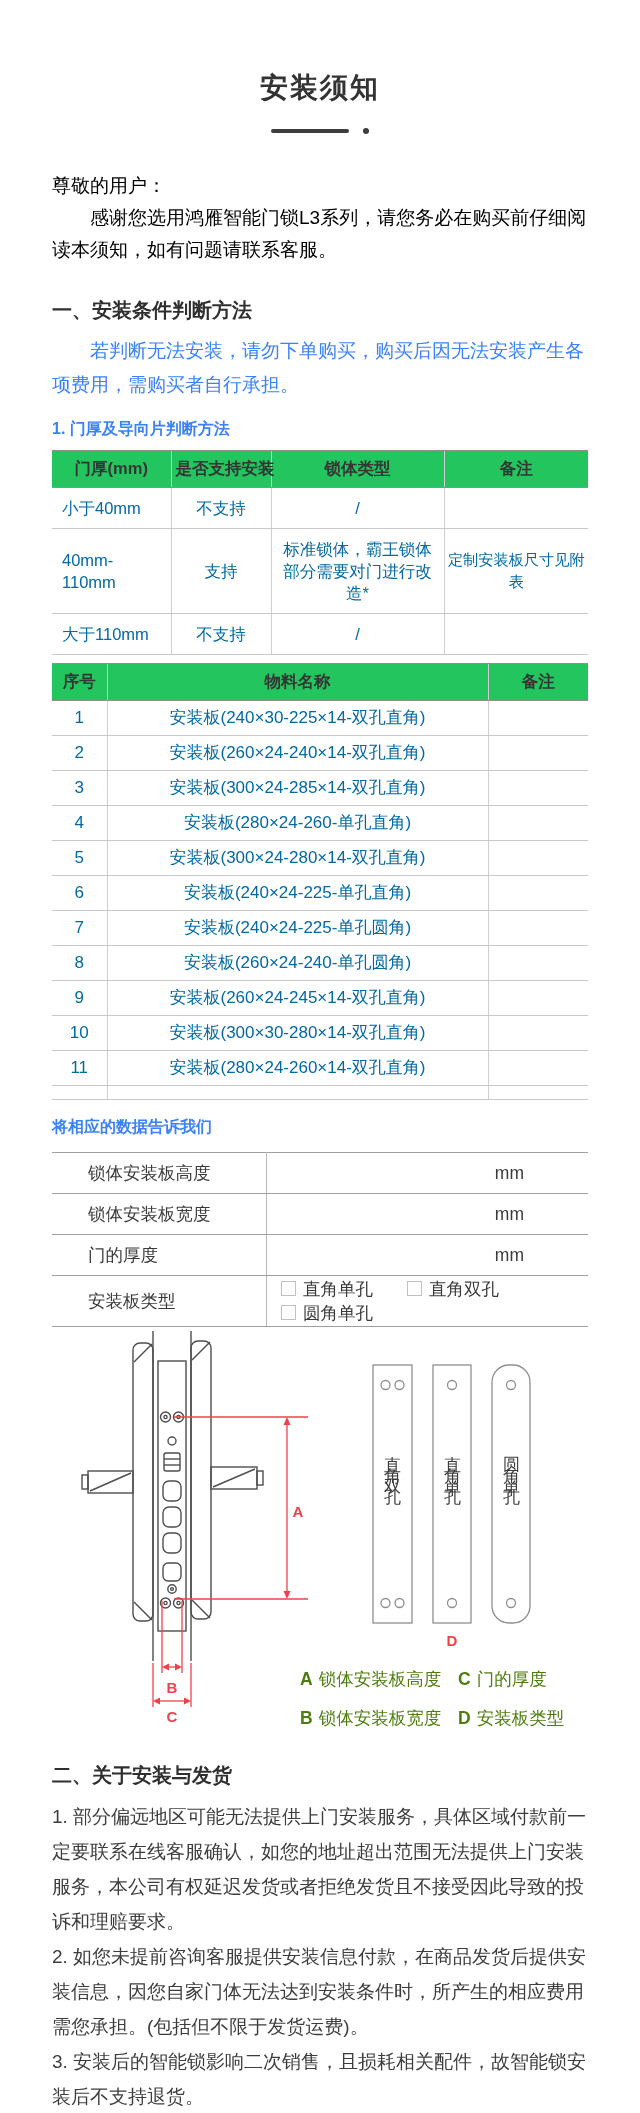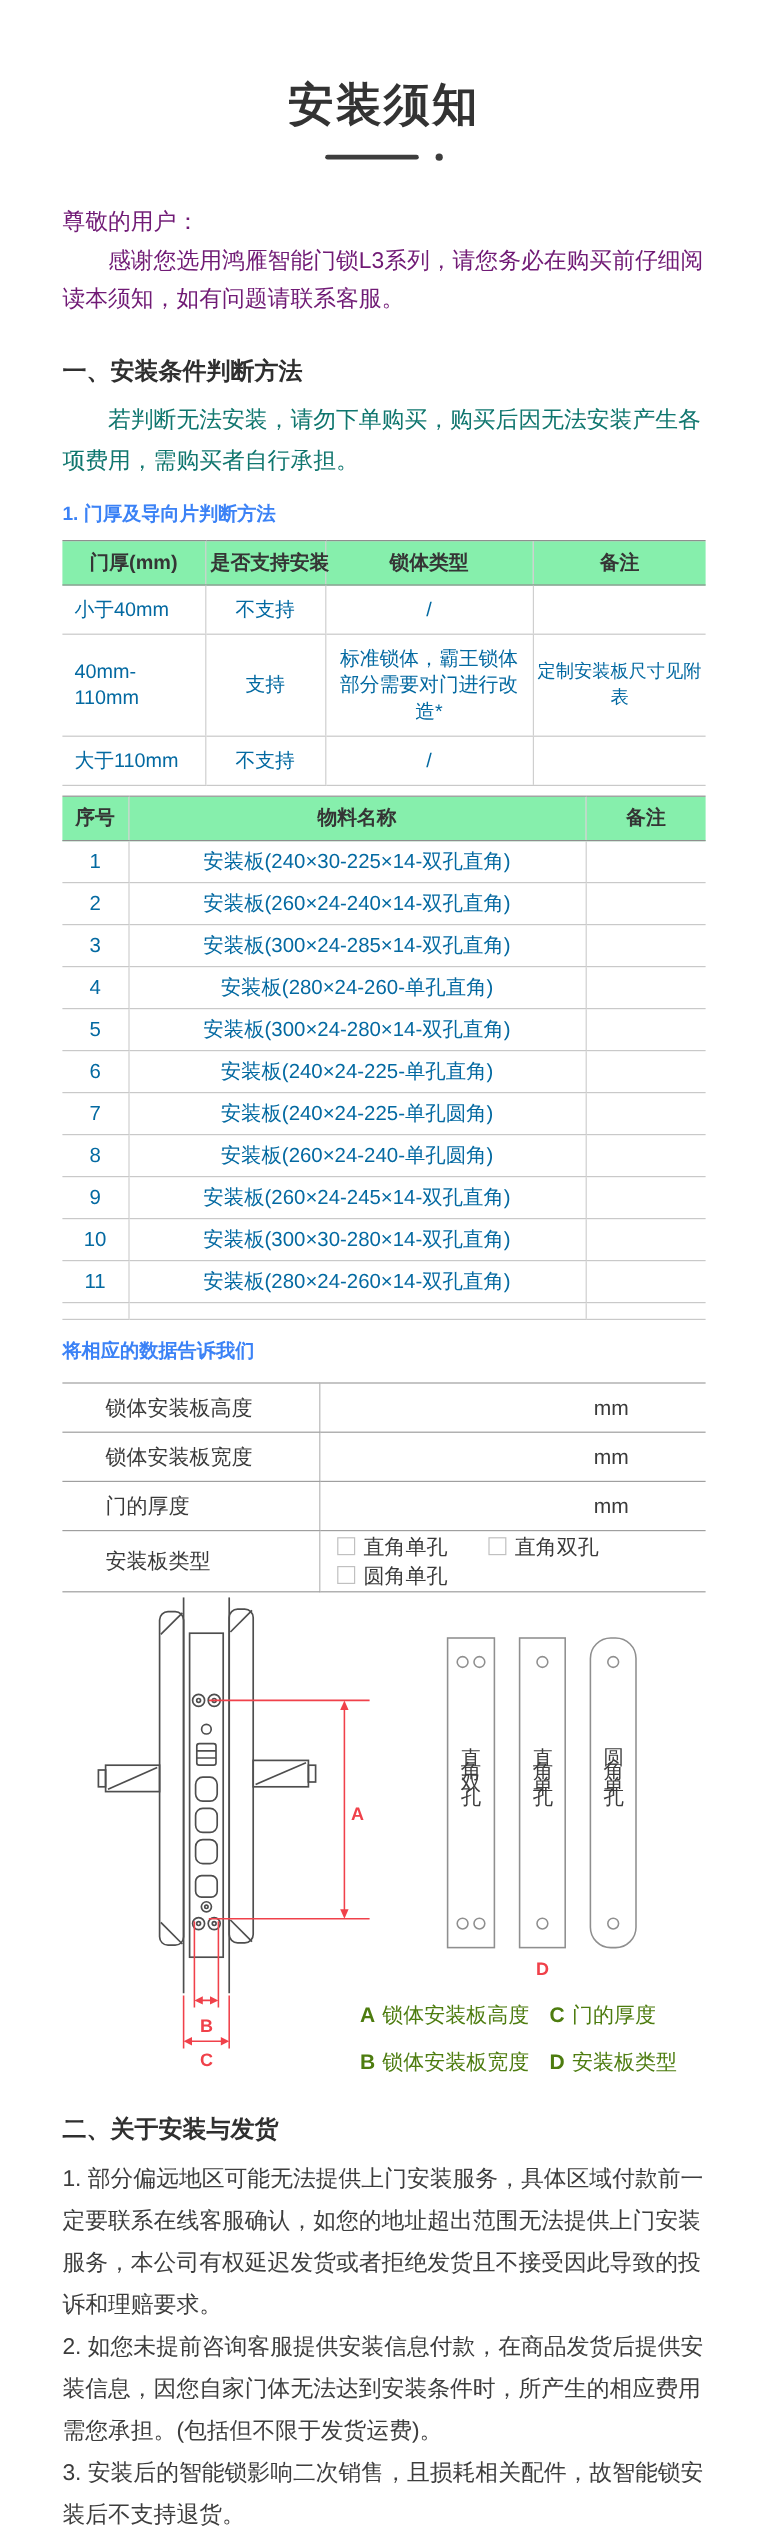--- a/index.html
+++ b/index.html
@@ -2,40 +2,40 @@
 <html><head>
 <meta charset="utf-8">
 <style>
   html,body{margin:0;padding:0;background:#ffffff;}
   body{width:640px;height:2113px;overflow:hidden;
        font-family:"Liberation Sans",sans-serif;color:#3c3c3c;}
   .page{padding:64px 52px 0 52px;}
 
   
   .hd{ text-align:center; }
-  .hd h1{margin:0;font-size:38px;line-height:48px;font-weight:bold;color:#333;letter-spacing:2px;}
+  .hd h1{margin:0;font-size:28px;line-height:48px;font-weight:bold;color:#333;letter-spacing:2px;}
   .title-div{margin-top:16px;height:6px;display:flex;align-items:center;justify-content:center;gap:14px;}
   .title-div .bar{width:78px;height:4px;background:#3d3d3d;border-radius:2px;}
   .title-div .dot{width:6px;height:6px;background:#3d3d3d;border-radius:50%;}
 
   
-  .greet{margin-top:36px;font-size:19px;line-height:32px;color:#701a75;}
+  .greet{margin-top:36px;font-size:19px;line-height:32px;color:#000000;}
   .greet p{margin:0;}
   .indent{text-indent:2em;}
   h2.sec{margin:30px 0 0 0;font-size:20px;line-height:28px;font-weight:bold;color:#2f2f2f;}
   h3.sub{margin:14px 0 0 0;font-size:16px;line-height:26px;font-weight:bold;color:#3b82f6;}
-  .para{margin:10px 0 0 0;font-size:19px;line-height:34px;color:#0f766e;}
+  .para{margin:10px 0 0 0;font-size:19px;line-height:34px;color:#3b82f6;}
   .plist{margin:10px 0 0 0;}
   .plist p{margin:0;font-size:19px;line-height:35px;color:#3d3d3d;}
 
   
   table{border-collapse:collapse;width:536px;table-layout:fixed;}
   .t1{margin-top:8px;font-size:16.5px;}
   .t2{margin-top:8px;font-size:17px;}
-  .t1 th,.t2 th{background:#86efac;font-weight:600;color:#353535;
+  .t1 th,.t2 th{background:#22c55e;font-weight:600;color:#353535;
      border-top:1px solid #8f8f8f;border-bottom:1px solid #8f8f8f;
      padding:7px 4px;font-size:16.5px;white-space:nowrap;}
   .t1 td,.t2 td{border-bottom:1px solid #c9c9c9;padding:9px 6px;text-align:center;line-height:22px;color:#0369a1;}
   .t1 th+th,.t1 td+td,.t2 th+th,.t2 td+td{border-left:1px solid #cfcfcf;}
   .t1 td:first-child{text-align:left;padding-left:10px;}
   .t1 td:last-child{font-size:15.2px;padding-left:2px;padding-right:2px;}
   .t2 td{padding:6px 4px;}
   .t2 tr.empty-row td{height:13px;padding:0;}
 
   

